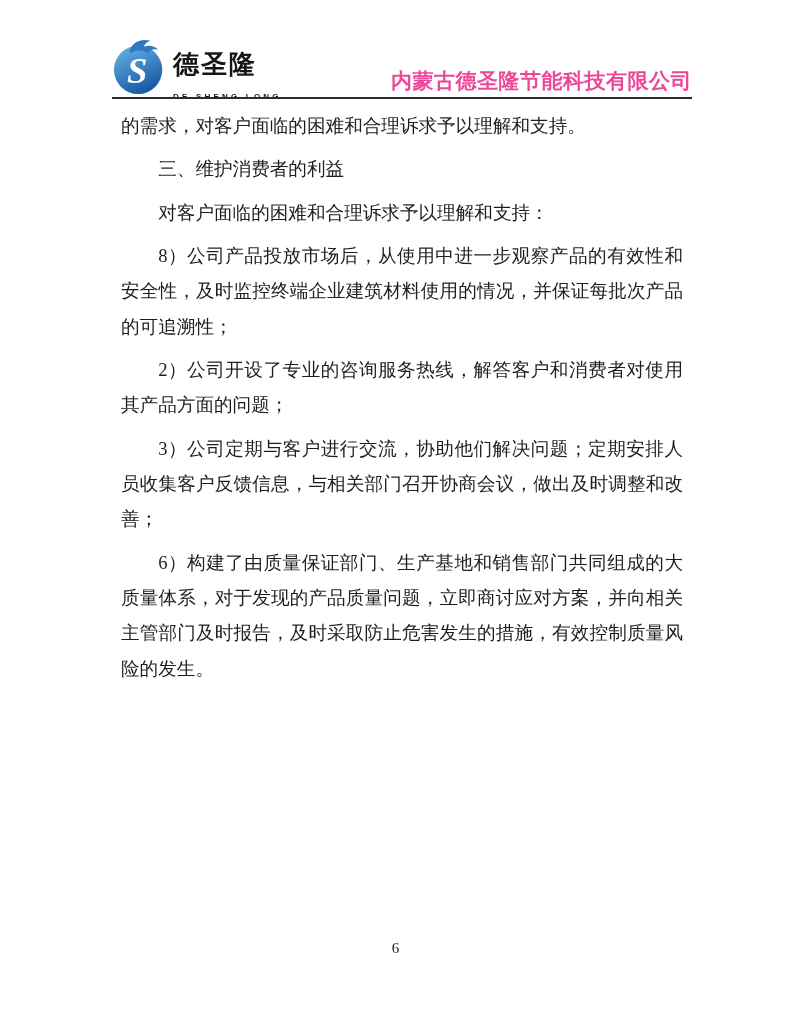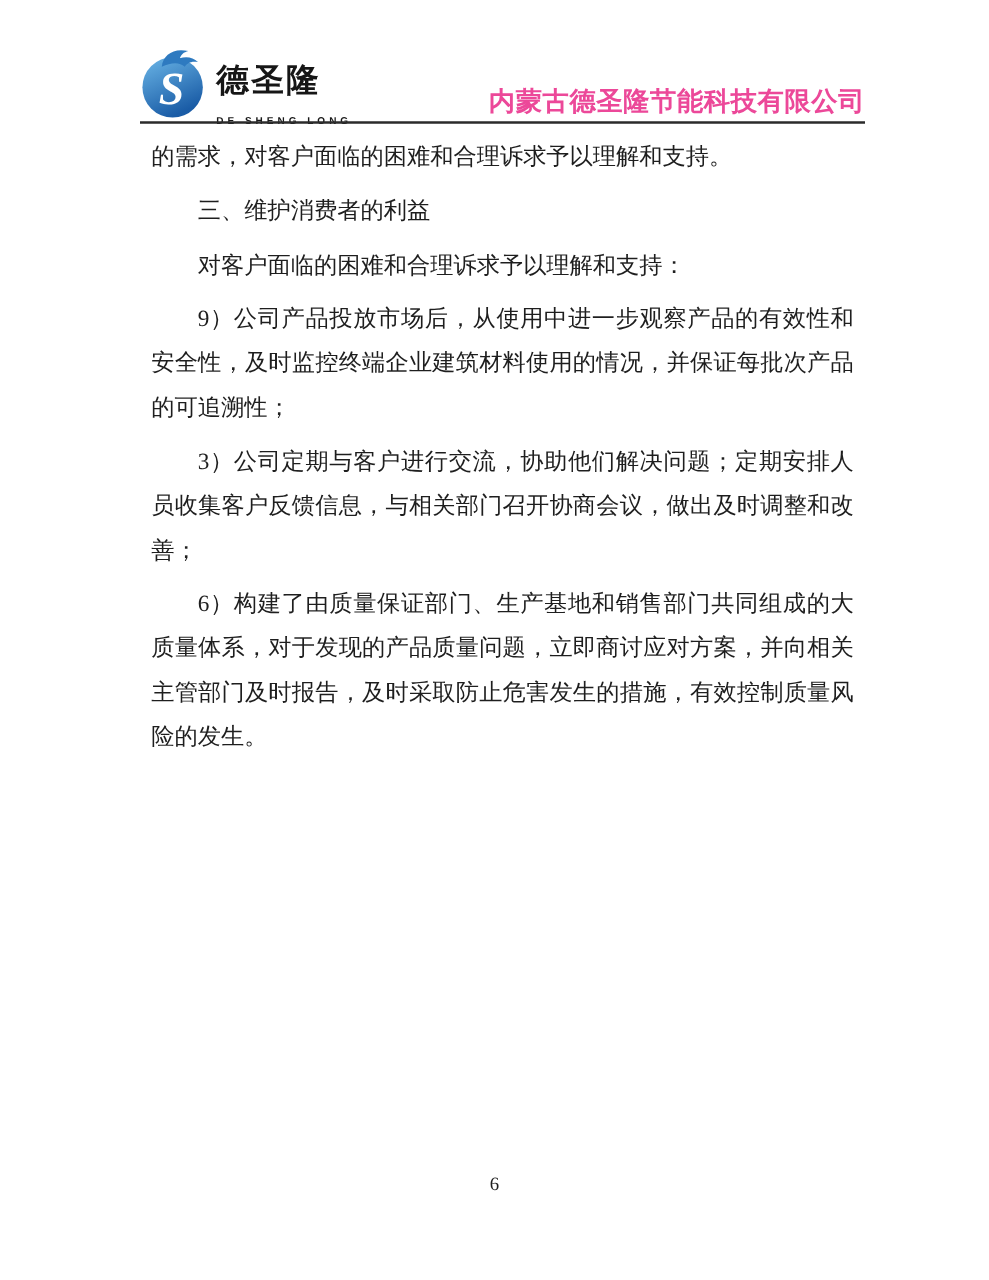--- a/index.html
+++ b/index.html
@@ -131,20 +131,21 @@
     </div>
   </div>
 
   <div class="company-name">内蒙古德圣隆节能科技有限公司</div>
   <div class="header-rule"></div>
 
   <div class="content">
     <p class="no-indent">的需求，对客户面临的困难和合理诉求予以理解和支持。</p>
     <p>三、维护消费者的利益</p>
     <p>对客户面临的困难和合理诉求予以理解和支持：</p>
-    <p>9）公司产品投放市场后，从使用中进一步观察产品的有效性和安全性，及时监控终端企业建筑材料使用的情况，并保证每批次产品的可追溯性；</p>
+    <p>8）公司产品投放市场后，从使用中进一步观察产品的有效性和安全性，及时监控终端企业建筑材料使用的情况，并保证每批次产品的可追溯性；</p>
+    <p>2）公司开设了专业的咨询服务热线，解答客户和消费者对使用其产品方面的问题；</p>
     <p>3）公司定期与客户进行交流，协助他们解决问题；定期安排人员收集客户反馈信息，与相关部门召开协商会议，做出及时调整和改善；</p>
     <p>6）构建了由质量保证部门、生产基地和销售部门共同组成的大质量体系，对于发现的产品质量问题，立即商讨应对方案，并向相关主管部门及时报告，及时采取防止危害发生的措施，有效控制质量风险的发生。</p>
   </div>
 
   <div class="page-number">6</div>
 
 </div>
 
 </body></html>

